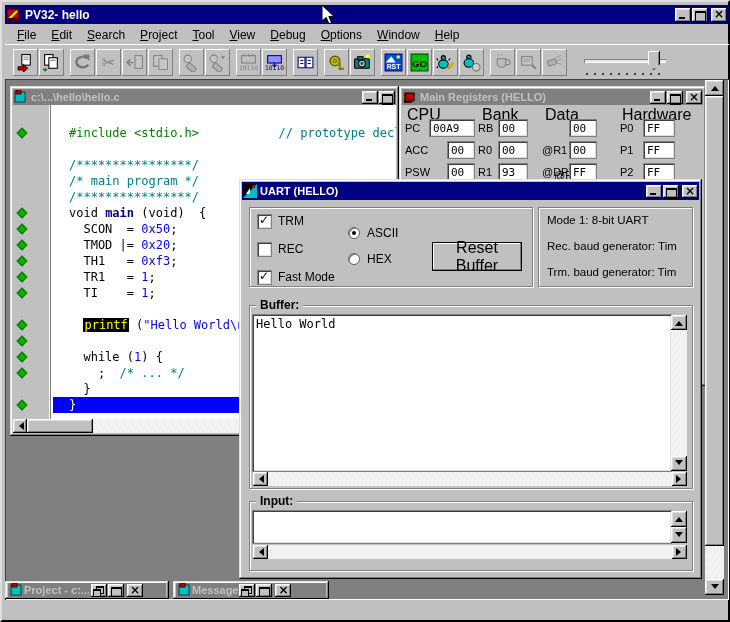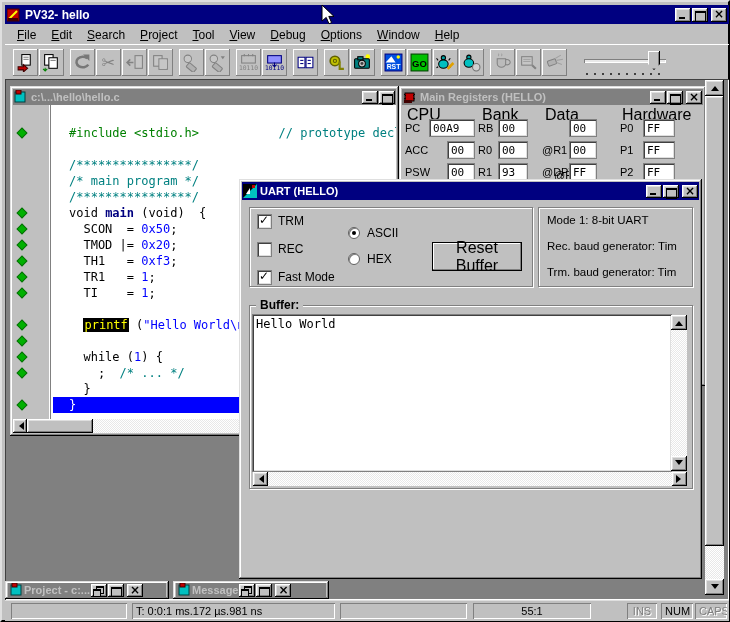--- a/index.html
+++ b/index.html
@@ -428,20 +428,41 @@
           <span class="sb" style="left:0;top:0;width:15px;height:14px">
               <span class="arr a-lf"></span>
             </span>
           <span class="dither abs" style="left:15px;right:15px;top:0;bottom:0"></span>
           <span class="sb" style="right:0;top:0;width:15px;height:14px">
               <span class="arr a-rt"></span>
             </span>
         </div>
       </div>
 
+      <div class="grp" style="left:10px;top:322px;width:444px;height:70px">
+        <span class="grp-label">Input:</span>
+        <div class="txtarea" style="left:3px;top:9px;width:418px;height:32px"></div>
+        <div class="abs" style="left:421px;top:9px;width:16px;height:32px">
+          <span class="sb" style="left:0;top:0;width:16px;height:16px">
+              <span class="arr a-up"></span>
+            </span>
+          <span class="sb" style="left:0;top:16px;width:16px;height:16px">
+              <span class="arr a-dn"></span>
+            </span>
+        </div>
+        <div class="abs" style="left:3px;top:43px;width:434px;height:14px">
+          <span class="sb" style="left:0;top:0;width:15px;height:14px">
+              <span class="arr a-lf"></span>
+            </span>
+          <span class="dither abs" style="left:15px;right:15px;top:0;bottom:0"></span>
+          <span class="sb" style="right:0;top:0;width:15px;height:14px">
+              <span class="arr a-rt"></span>
+            </span>
+        </div>
+      </div>
     </div>
 
     <div class="abs" style="left:700px;top:1px;width:19px;height:515px">
       <span class="sb" style="left:0;top:0;width:19px;height:16px">
           <span class="arr a-up"></span>
         </span>
       <span class="dither abs" style="left:0;top:16px;width:19px;height:483px"></span>
       <span class="sb" style="left:0;top:16px;width:19px;height:450px"></span>
       <span class="sb" style="left:0;top:499px;width:19px;height:16px">
           <span class="arr a-dn"></span>
@@ -473,26 +494,17 @@
             </span>
             <span class="t">Message</span>
             <span class="wb sm wb-restore"></span>
             <span class="wb sm wb-max"></span>
             <span class="wb sm wb-close gap"></span>
           </span>
         </div>
       </div>
   </div>
 
-  <div class="abs statusbar" id="statusbar">
-      <div class="sp" style="left: 6px; width: 116px;"></div>
-      <div class="sp" style="left: 127px; width: 203px;">T: 0:0:1 ms.172 µs.981 ns</div>
-      <div class="sp" style="left: 335px; width: 127px;"></div>
-      <div class="sp c" style="left: 468px; width: 118px;">55:1</div>
-      <div class="sp c dis" style="left: 622px; width: 30px;">INS</div>
-      <div class="sp c" style="left: 656px; width: 32px;">NUM</div>
-      <div class="sp c dis" style="left: 690px; width: 32px;">CAPS</div>
-    </div>
 </div>
 
 <svg id="cursor" width="15" height="22">
   <path d="M1 1 L1 17 L5.2 13.4 L8 19.8 L10.6 18.6 L7.8 12.4 L13 12.4 Z" fill="#fff" stroke="#000"></path>
 </svg>
 
 </body></html>

